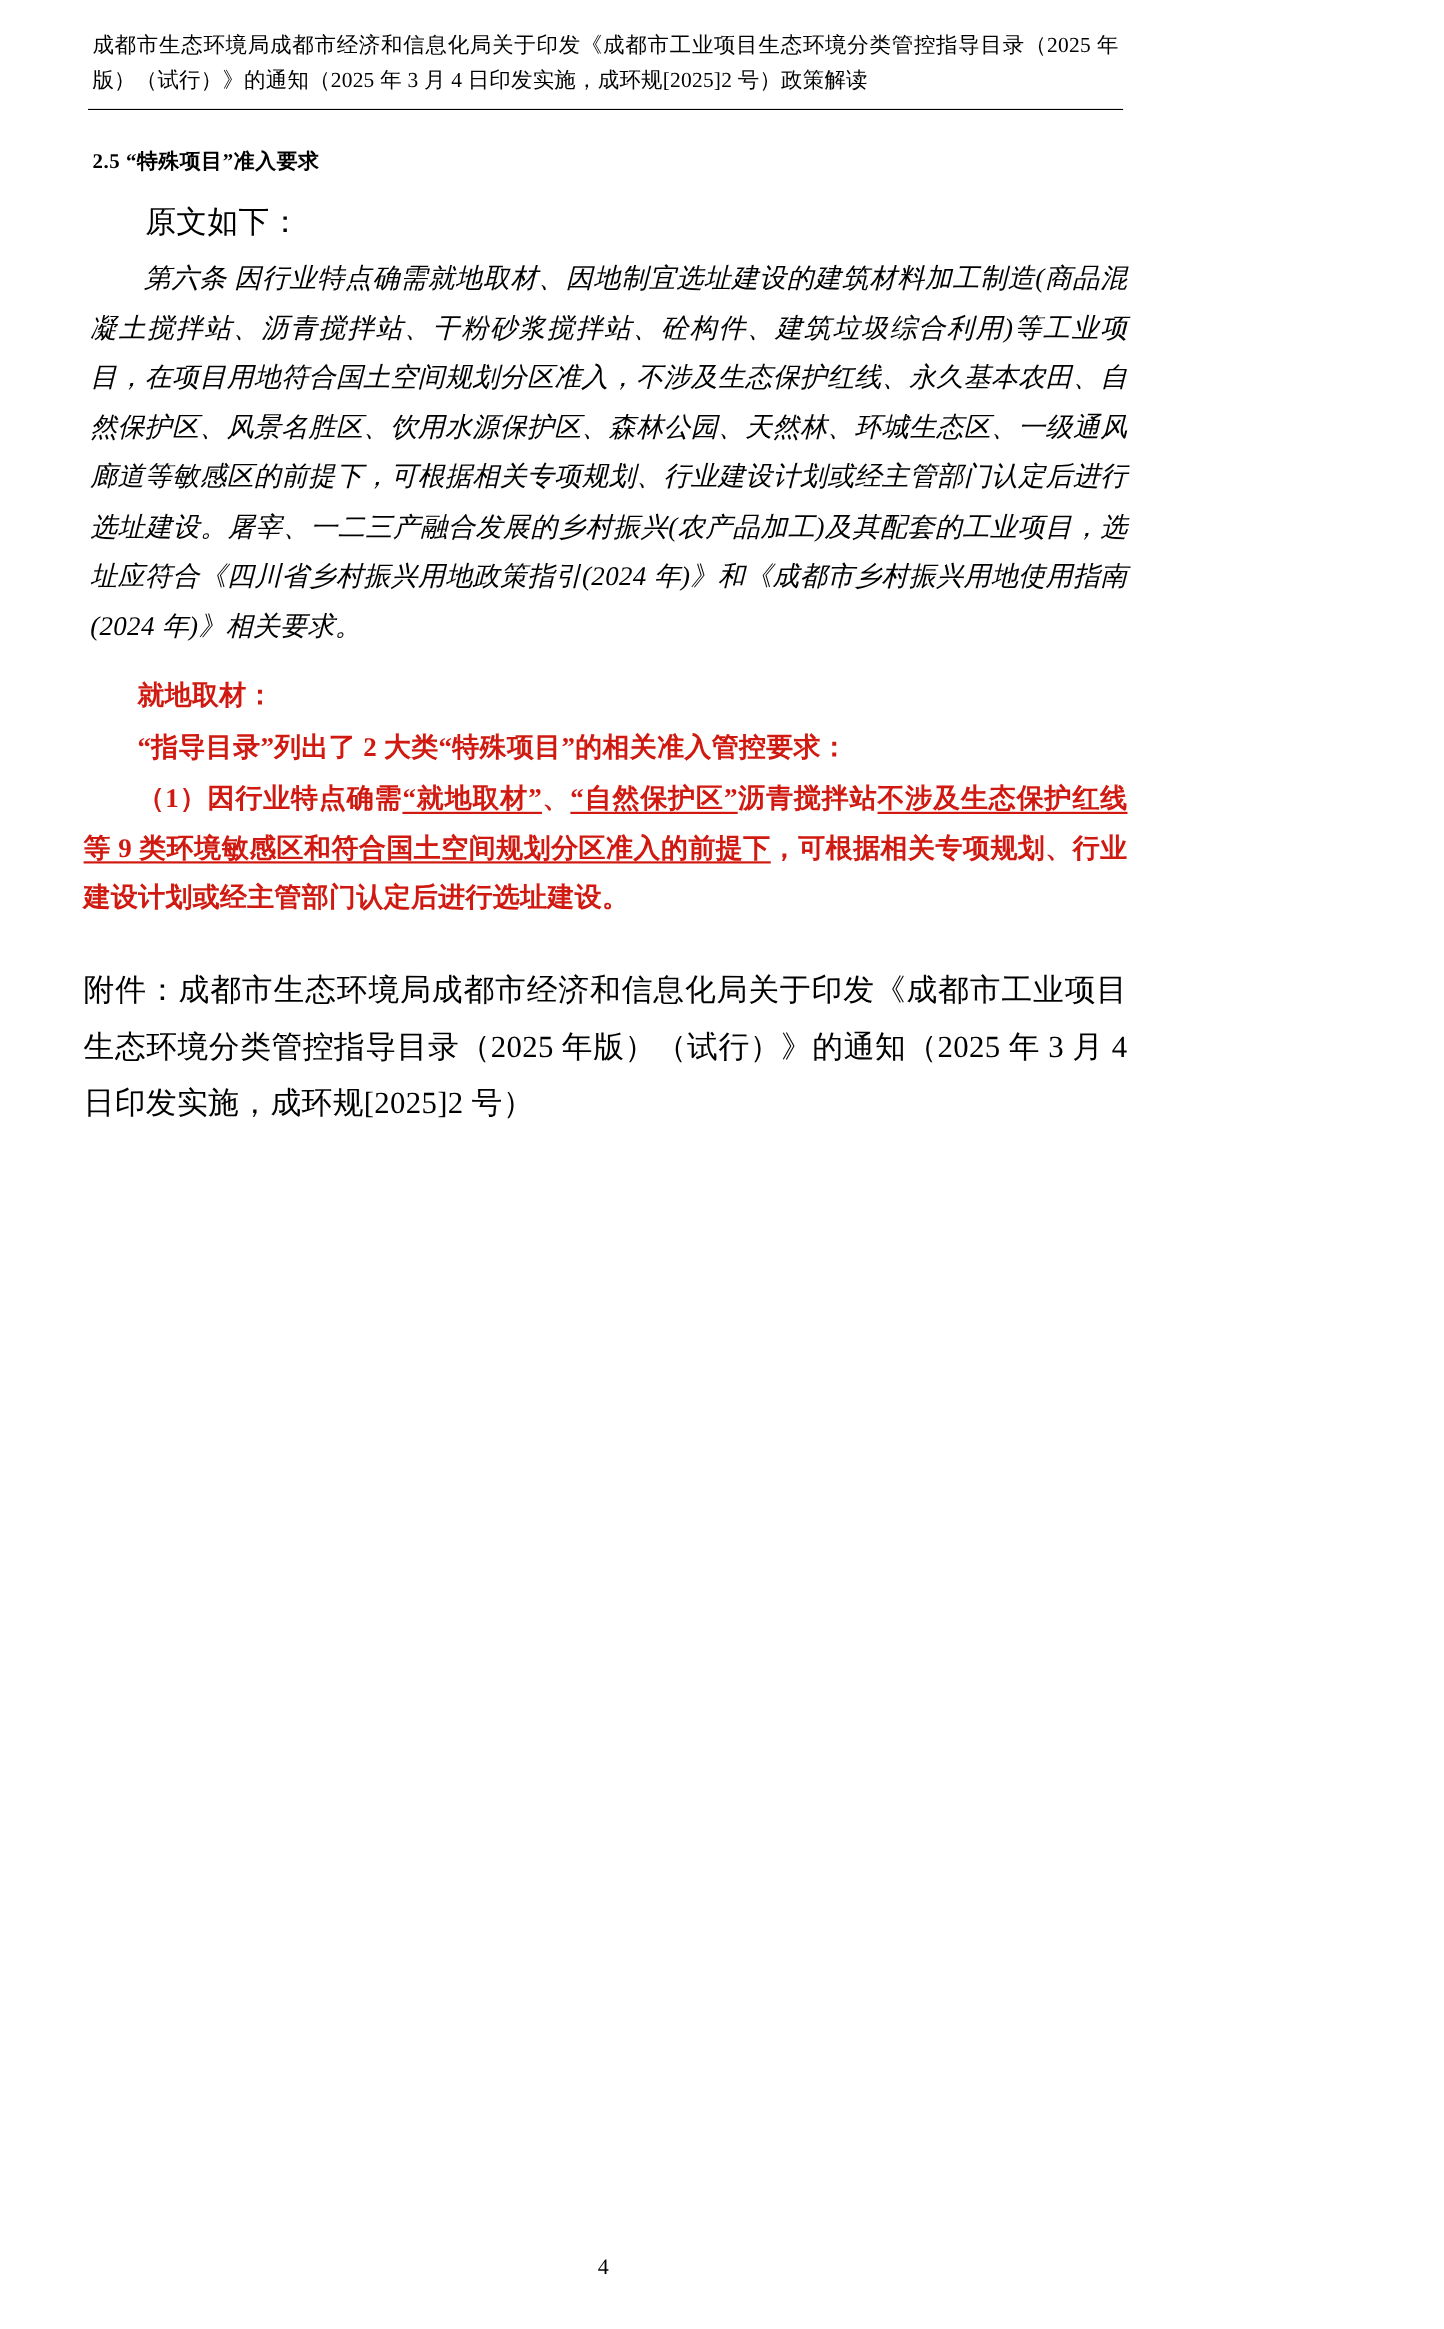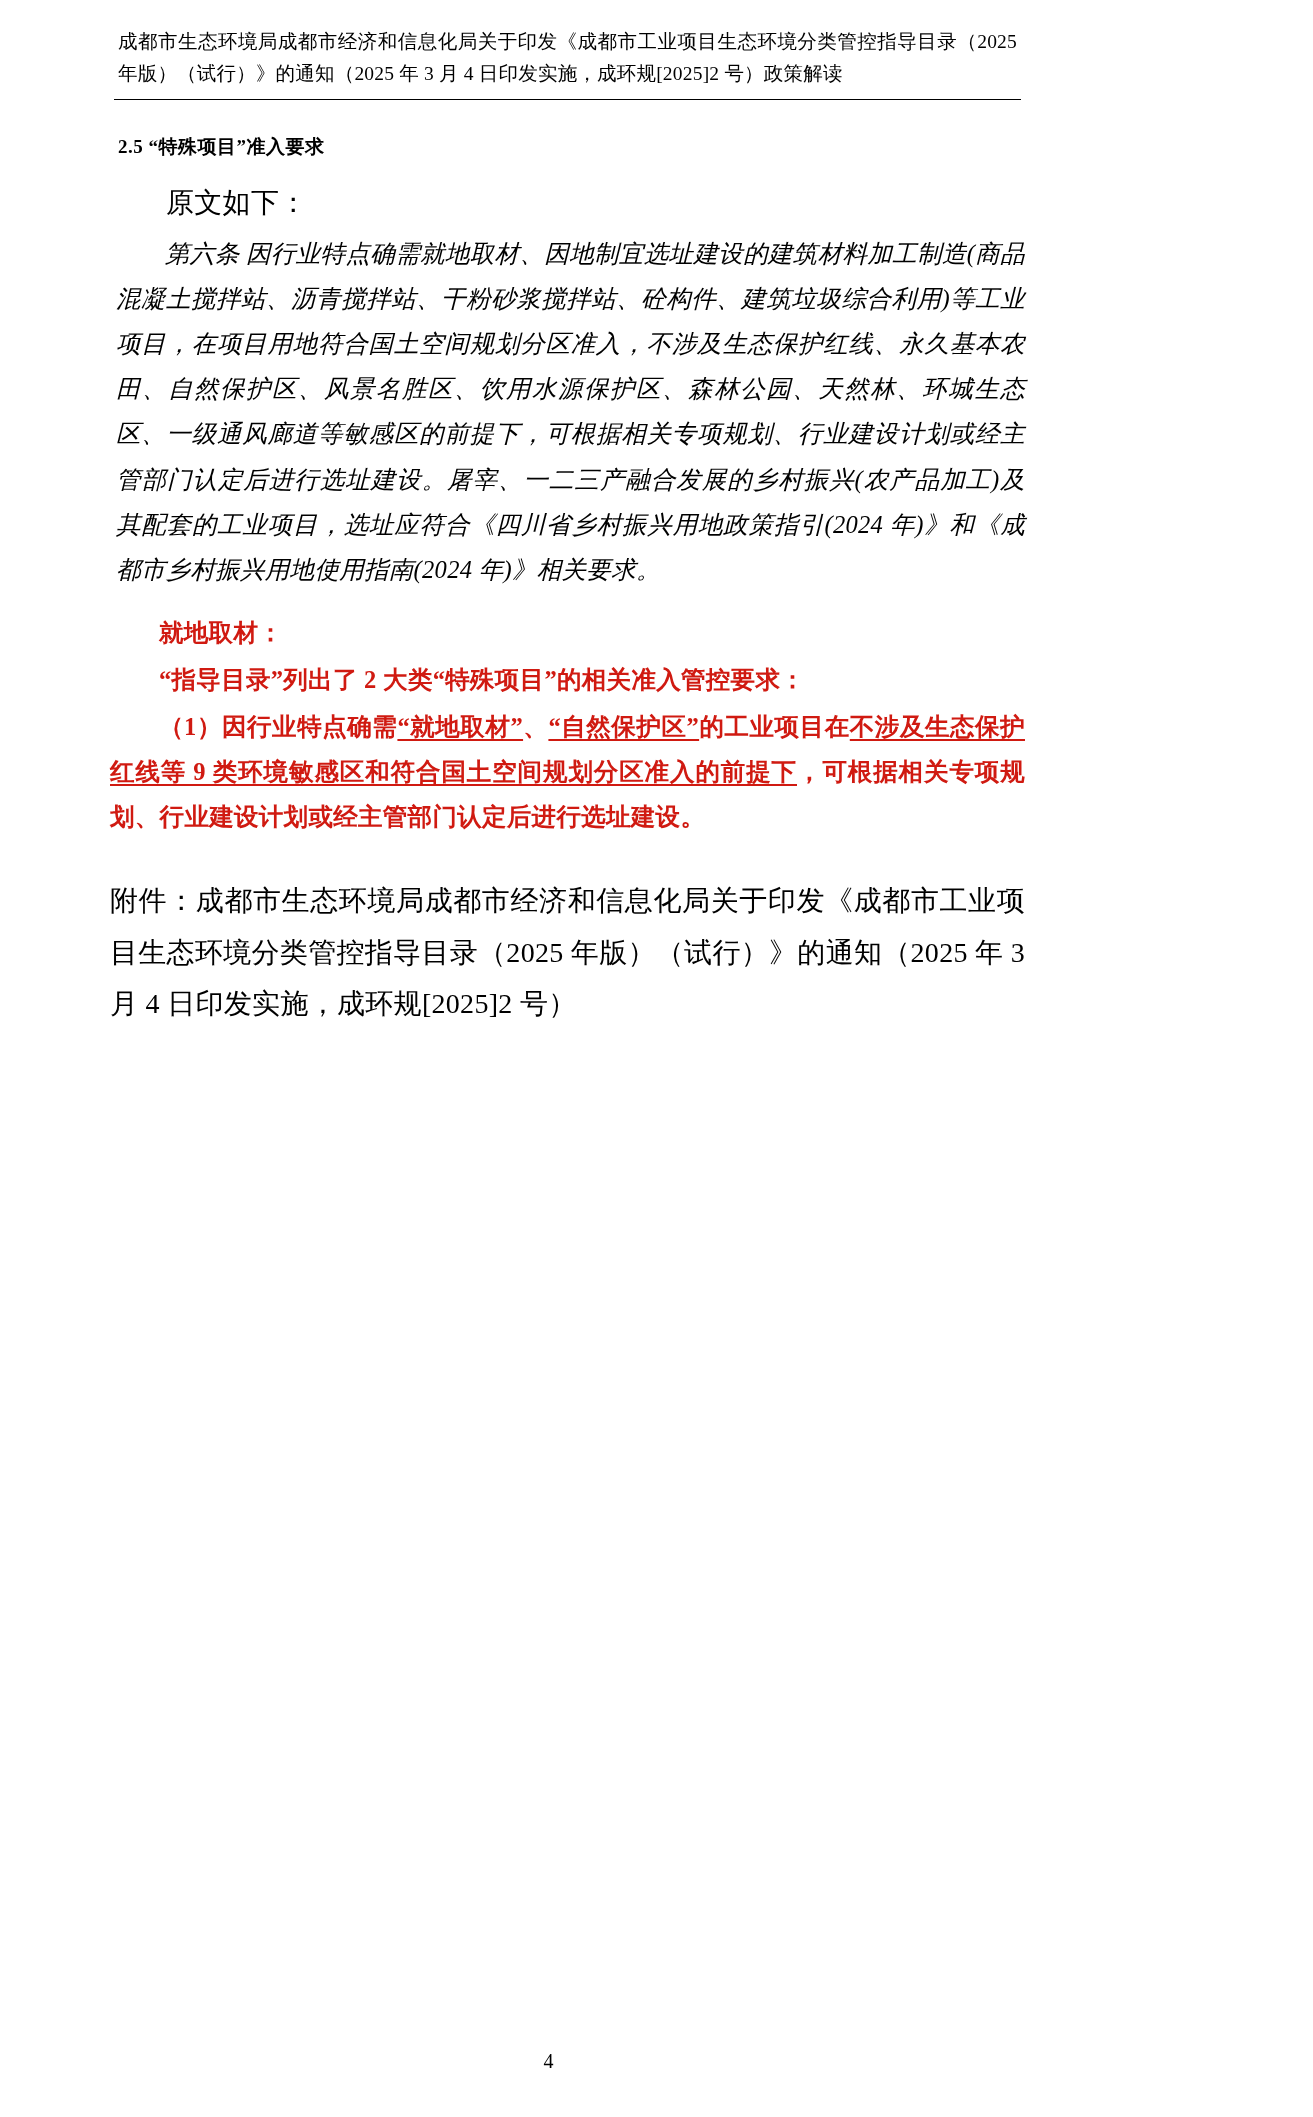--- a/index.html
+++ b/index.html
@@ -11,21 +11,21 @@
     width: 1313px;
     min-height: 2117px;
     font-family: "Liberation Serif", "DejaVu Serif", serif;
     color: #000000;
     position: relative;
   }
   .page {
     width: 1097px;
     min-height: 2117px;
     box-sizing: border-box;
-    padding: 26px 72px 40px 110px;
+    padding: 26px 72px 40px 76px;
     position: relative;
   }
   .header {
     font-family: "Liberation Serif", "DejaVu Serif", serif;
     font-size: 19.5px;
     line-height: 1.62;
     text-align: justify;
     text-align-last: left;
     color: #000;
     padding: 0 8px 0 8px;
@@ -111,21 +111,21 @@
 
   <p class="quote">第六条 因行业特点确需就地取材、因地制宜选址建设的建筑材料加工制造(商品混凝土搅拌站、沥青搅拌站、干粉砂浆搅拌站、砼构件、建筑垃圾综合利用)等工业项目，在项目用地符合国土空间规划分区准入，不涉及生态保护红线、永久基本农田、自然保护区、风景名胜区、饮用水源保护区、森林公园、天然林、环城生态区、一级通风廊道等敏感区的前提下，可根据相关专项规划、行业建设计划或经主管部门认定后进行选址建设。屠宰、一二三产融合发展的乡村振兴(农产品加工)及其配套的工业项目，选址应符合《四川省乡村振兴用地政策指引(2024 年)》和《成都市乡村振兴用地使用指南(2024 年)》相关要求。</p>
 
 
   <div class="gap-small"></div>
 
   <p class="red">就地取材：</p>
 
   <p class="red">“指导目录”列出了 2 大类“特殊项目”的相关准入管控要求：</p>
 
-  <p class="red"><span>（1）因行业特点确需</span><span class="u">“就地取材”</span><span>、</span><span class="u">“自然保护区”</span><span>的工业项目在</span><span class="u">不涉及生态保护红线等 9 类环境敏感区和符合国土空间规划分区准入的前提下</span><span>，可根据相关专项规划、行业建设计划或经主管部门认定后进行选址建设。</span></p>
+  <p class="red"><span>（1）因行业特点确需</span><span class="u">“就地取材”</span><span>、</span><span class="u">“自然保护区”</span><span>沥青搅拌站</span><span class="u">不涉及生态保护红线等 9 类环境敏感区和符合国土空间规划分区准入的前提下</span><span>，可根据相关专项规划、行业建设计划或经主管部门认定后进行选址建设。</span></p>
 
 
   <div class="gap-mid"></div>
 
   <p class="attach">附件：成都市生态环境局成都市经济和信息化局关于印发《成都市工业项目生态环境分类管控指导目录（2025 年版）（试行）》的通知（2025 年 3 月 4 日印发实施，成环规[2025]2 号）</p>
 
   <div class="page-number">4</div>
 
 </div>
 

